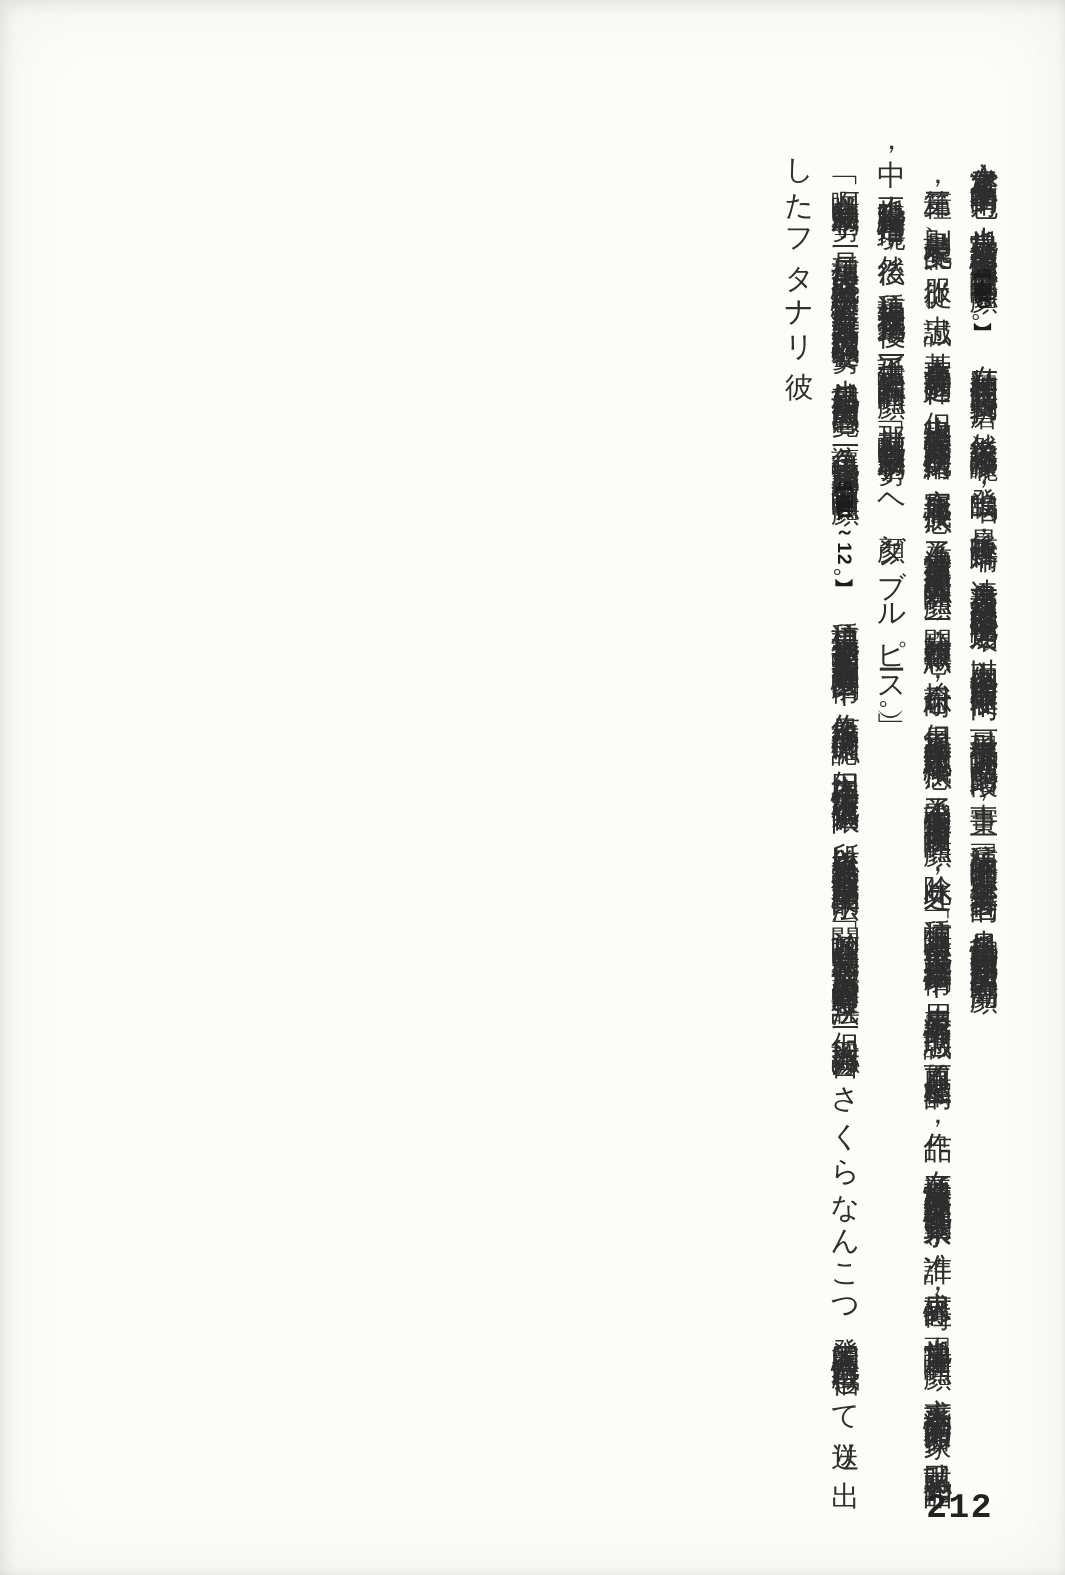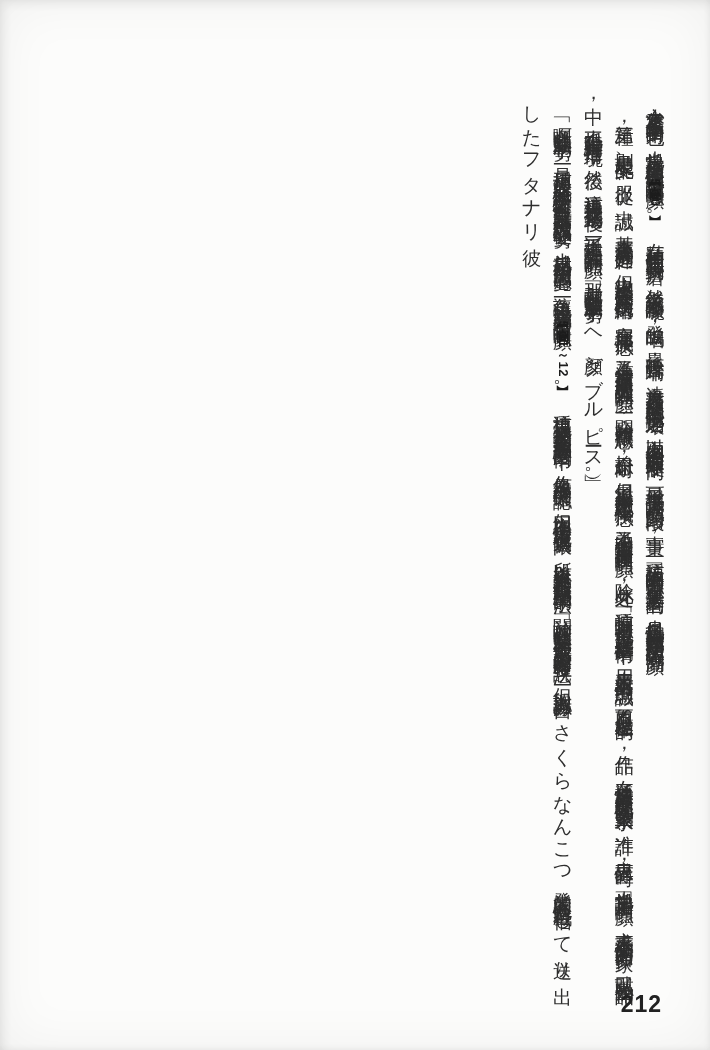--- a/index.html
+++ b/index.html
@@ -43,21 +43,21 @@
     font-family: "Liberation Sans", "DejaVu Sans", sans-serif;
     font-weight: bold;
     font-size: 13px;
     letter-spacing: 0.5px;
     color: #1c1c1c;
   }
   .page-number {
     position: absolute;
     right: 48px;
     bottom: 32px;
-    font-family: Liberation Sans, sans-serif;
+    font-family: Liberation Mono, monospace;
     font-size: 23px;
     font-weight: 600;
     letter-spacing: 1px;
     color: #222;
   }
 </style>
 </head>
 <body>
 
 <div class="page">

